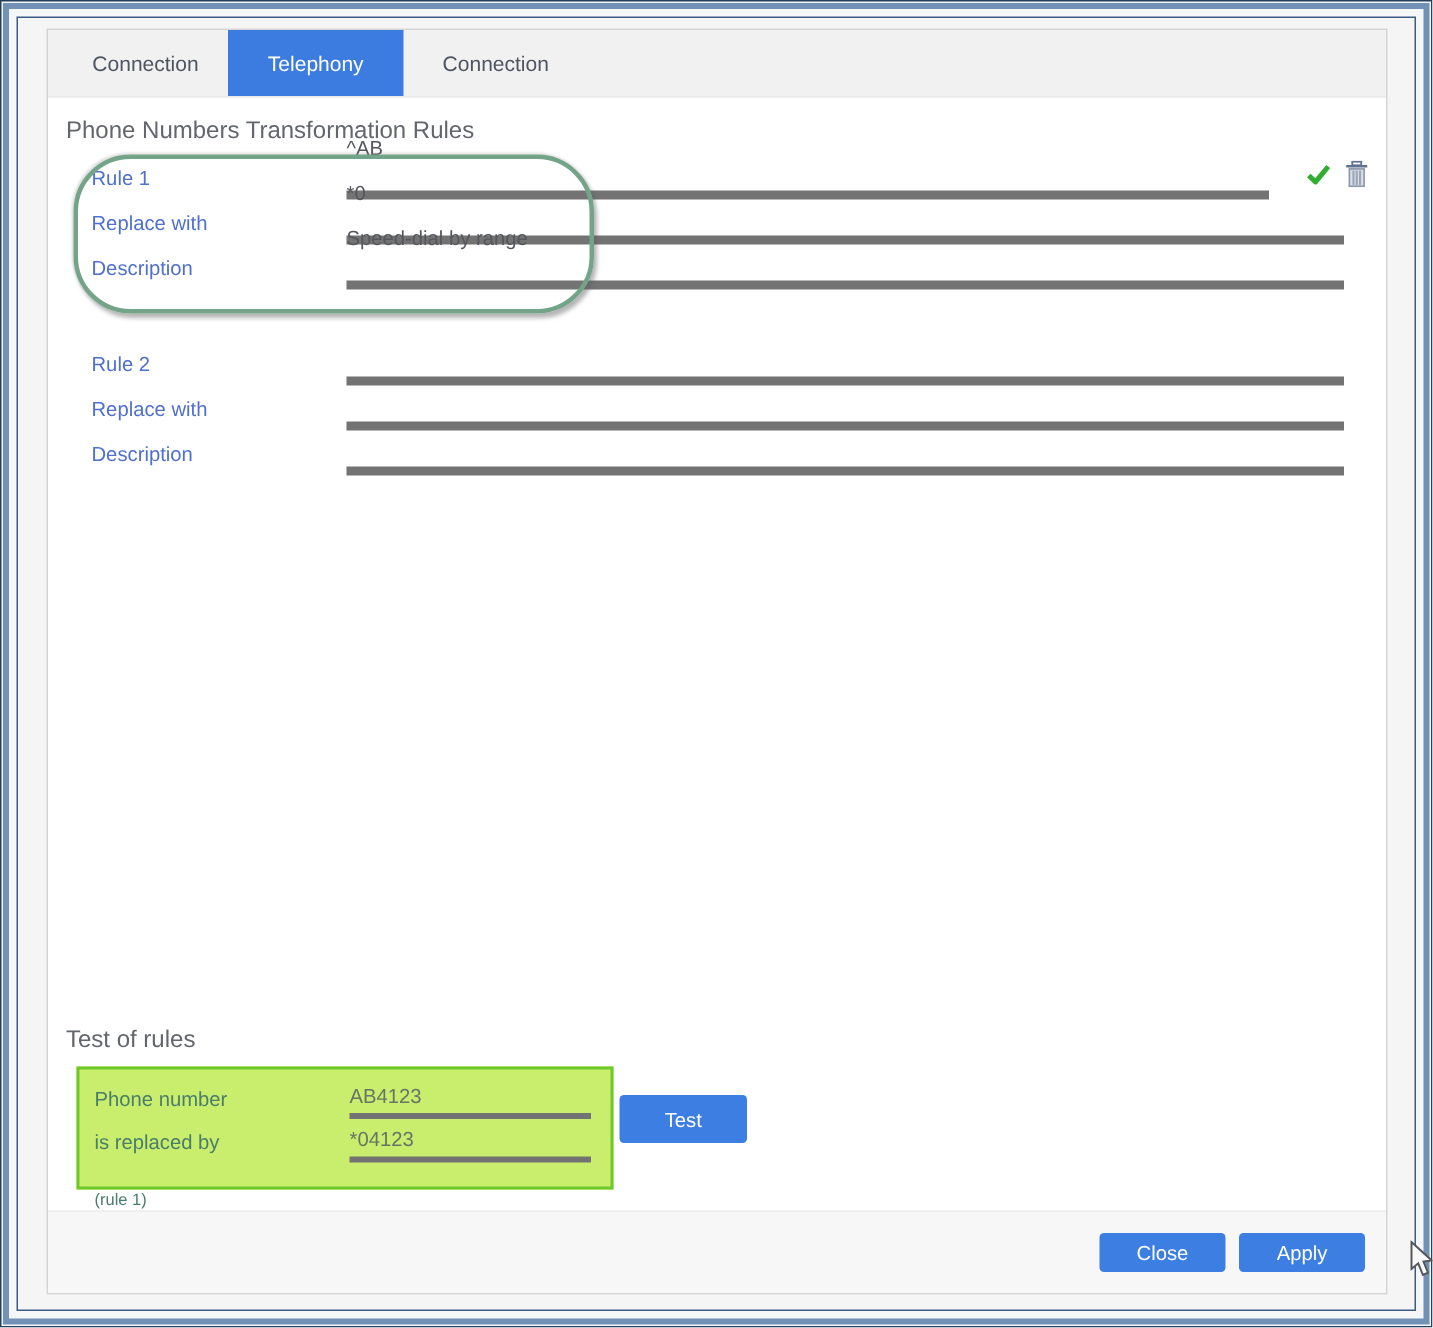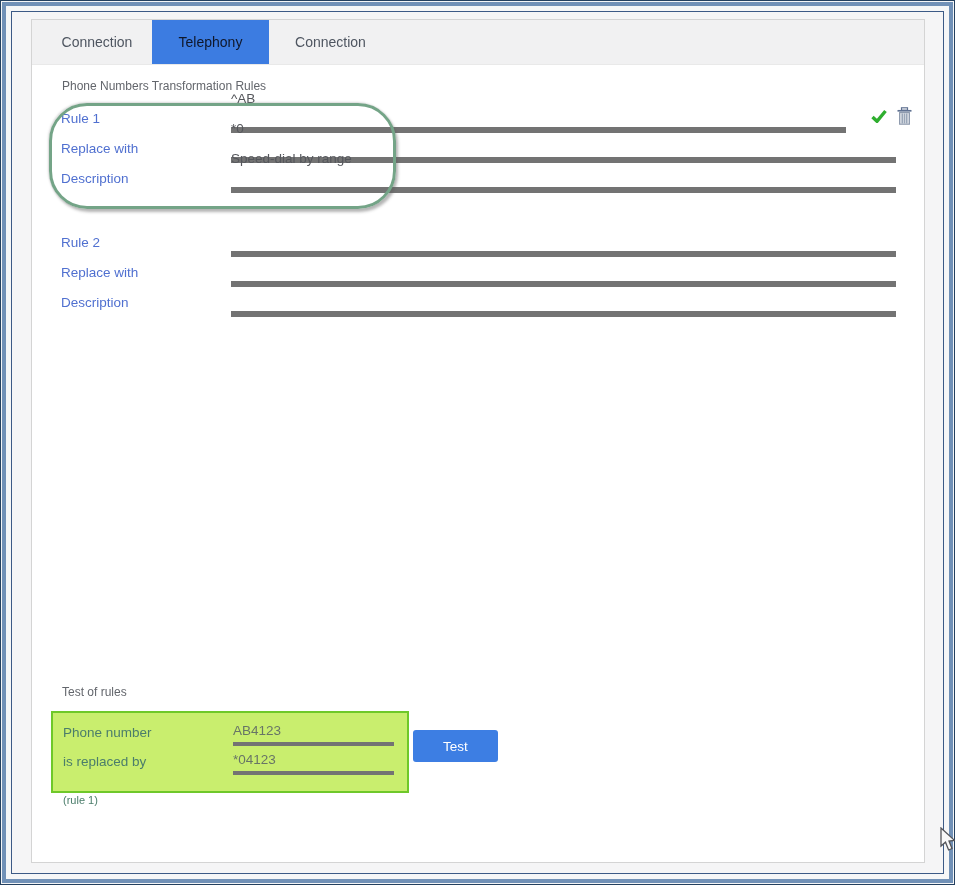--- a/index.html
+++ b/index.html
@@ -42,28 +42,28 @@
     padding-left: 10px;
   }
   .tab {
     display: flex; align-items: center; justify-content: center;
     font-size: 14px; color: #4e5560;
     cursor: pointer;
   }
   .tab-information { width: 110px; }
   .tab-telephony { width: 117px; }
   .tab-connection { width: 123px; }
-  .tab.active { background: #3c7ce1; color: #0f172a; }
+  .tab.active { background: #3c7ce1; color: #ffffff; }
 
   
   .content { position: relative; padding-top: 14px; }
   .section-title {
-    margin-left: 30px;
+    margin-left: 12px;
     color: #63666c;
-    font-size: 12px;
+    font-size: 16px;
     height: 18px;
   }
   .rules-title { margin-bottom: 6px; }
 
   .field-row {
     display: flex; align-items: flex-end;
     height: 30px;
     padding: 0 28px 0 29px;
   }
   .field-row.with-actions { padding-right: 12px; }
@@ -228,20 +228,24 @@
                 <div class="tb-label">is replaced by</div>
                 <div class="tb-input">*04123</div>
               </div>
               <div class="tb-ref">(rule 1)</div>
             </div>
             <button class="btn test-btn">Test</button>
           </div>
 
         </div>
 
+        <div class="footer">
+          <button class="btn footer-btn">Close</button>
+          <button class="btn footer-btn">Apply</button>
+        </div>
 
         <div class="annotation"></div>
 
       </div>
 
       <div class="cursor">
         <svg width="17" height="26" viewBox="0 0 17 26">
           <path d="M1 1 L1 19 L5.5 15.2 L8.6 23 L12 21.5 L9 14 L14.5 13.3 Z" fill="#f8f8f8" stroke="#54555a" stroke-width="1.3"></path>
         </svg>
       </div>

